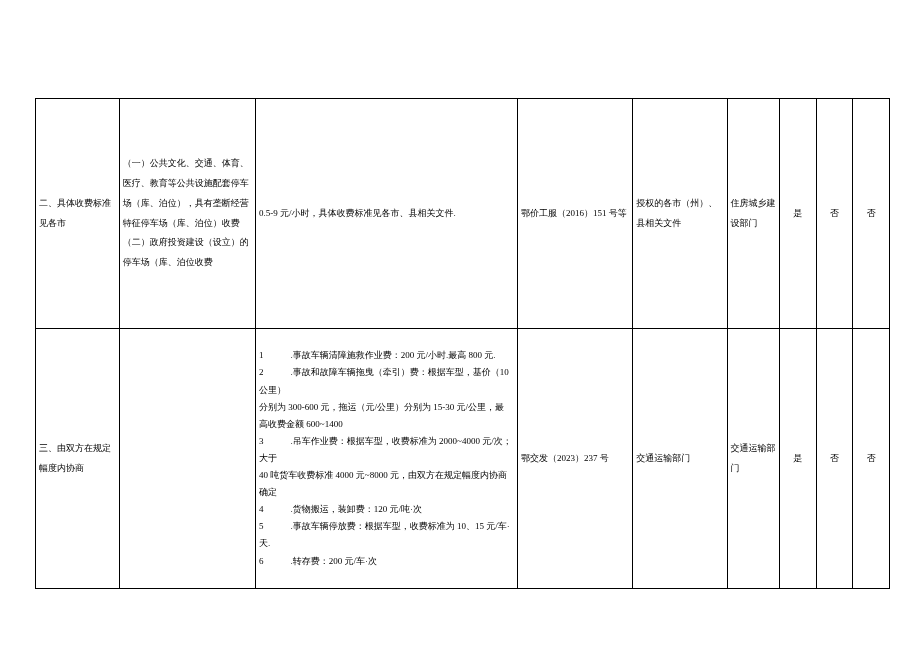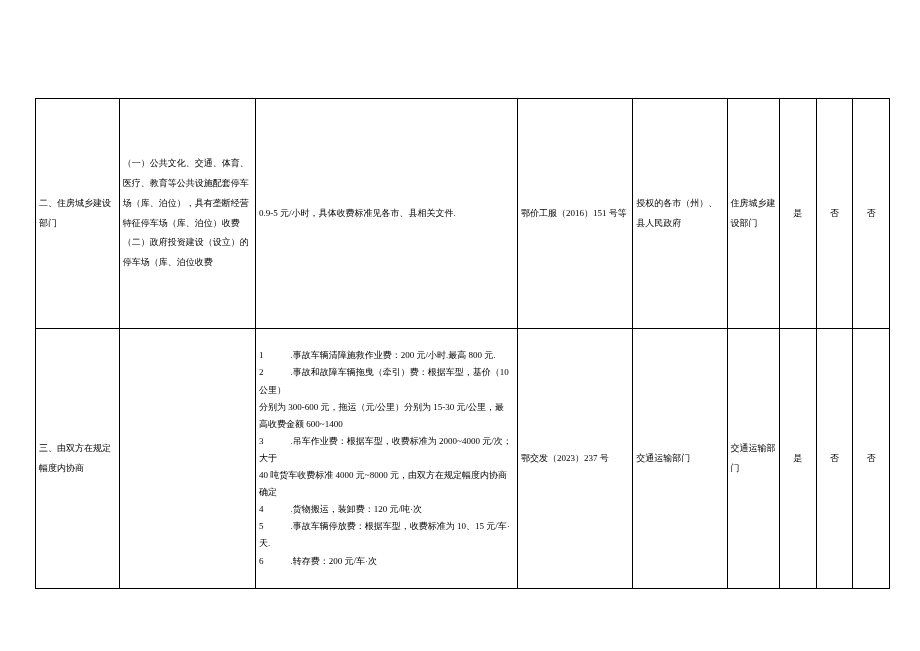--- a/index.html
+++ b/index.html
@@ -42,34 +42,34 @@
     .cell-content { line-height: 2.2; }
   </style>
 </head>
 <body>
 
 <div class="page">
   <table>
     <tbody>
         <tr class="row1">
       <td class="col1">
-            <div class="cell-content">二、住房城乡建设部门</div>
+            <div class="cell-content">二、具体收费标准见各市</div>
           </td>
       <td class="col2">
             <div class="cell-content" style="white-space: pre-line;">（一）公共文化、交通、体育、医疗、教育等公共设施配套停车场（库、泊位），具有垄断经营特征停车场（库、泊位）收费
 （二）政府投资建设（设立）的停车场（库、泊位收费</div>
           </td>
       <td class="col3">
-            <div class="cell-content">0.9-5 元/小时，具体收费标准见各市、县相关文件.</div>
+            <div class="cell-content">0.5-9 元/小时，具体收费标准见各市、县相关文件.</div>
           </td>
       <td class="col4">
             <div class="cell-content">鄂价工服（2016）151 号等</div>
           </td>
       <td class="col5">
-            <div class="cell-content">授权的各市（州）、县人民政府</div>
+            <div class="cell-content">授权的各市（州）、县相关文件</div>
           </td>
       <td class="col6">
             <div class="cell-content">住房城乡建设部门</div>
           </td>
       <td class="col7">
             <div class="cell-content">是</div>
           </td>
       <td class="col8">
             <div class="cell-content">否</div>
           </td>

